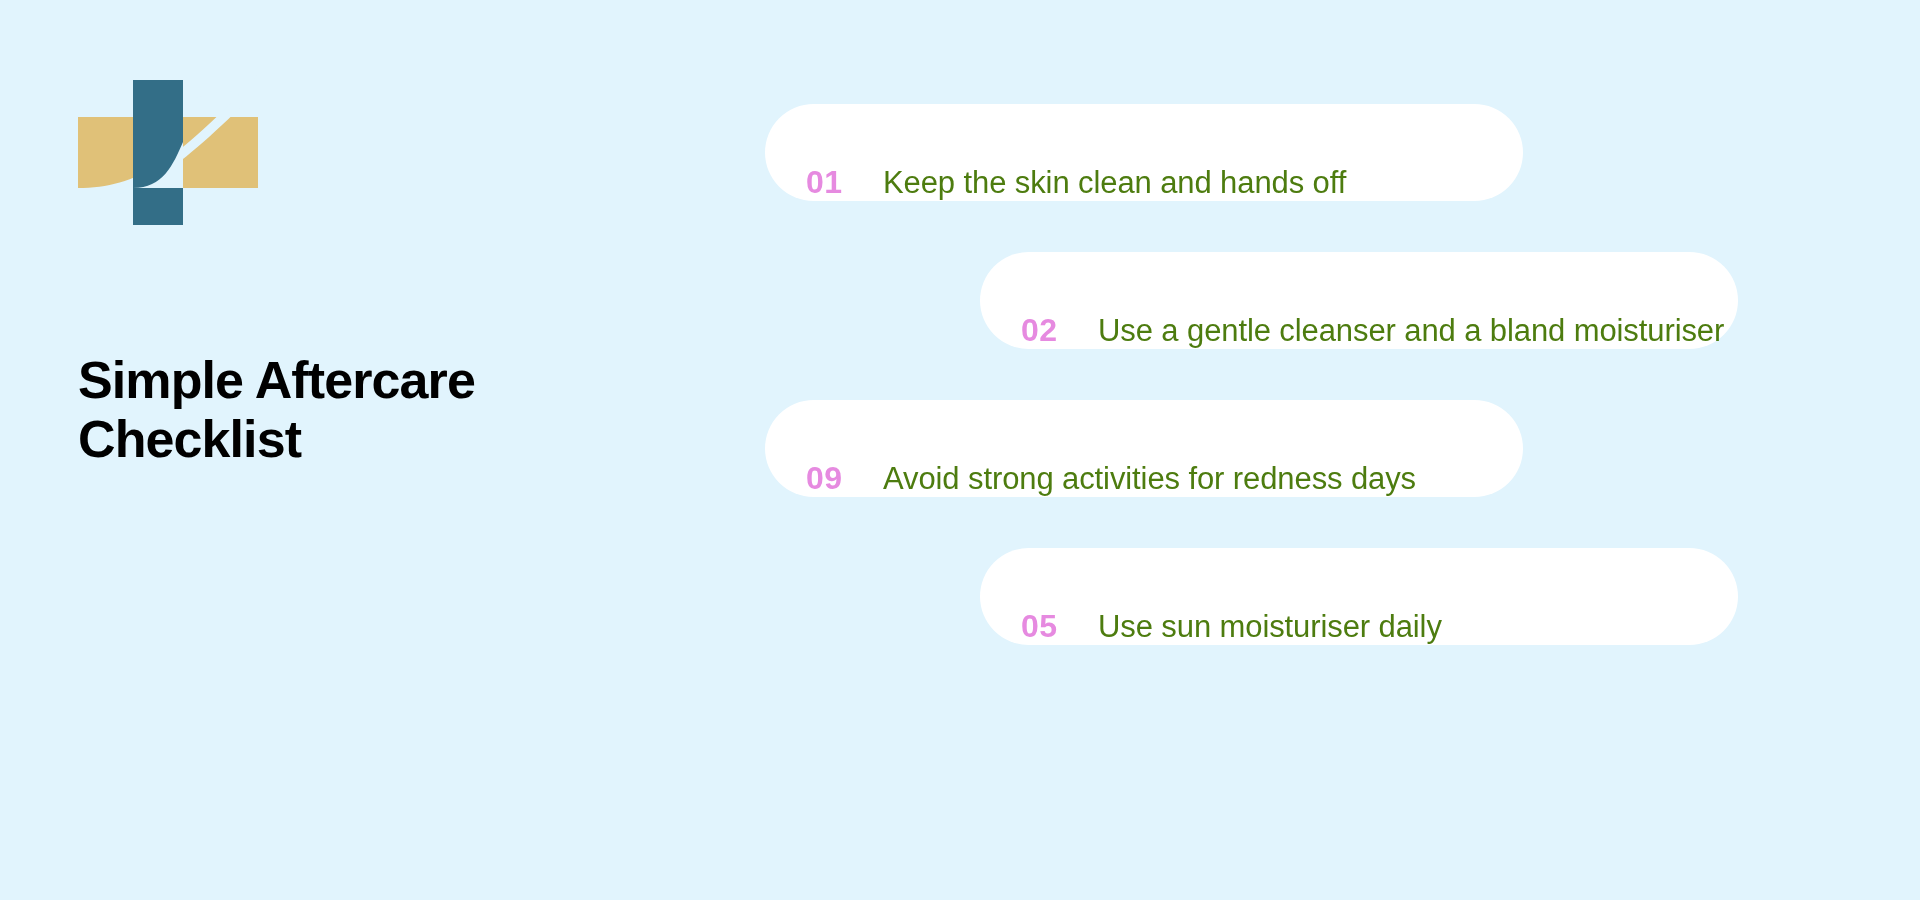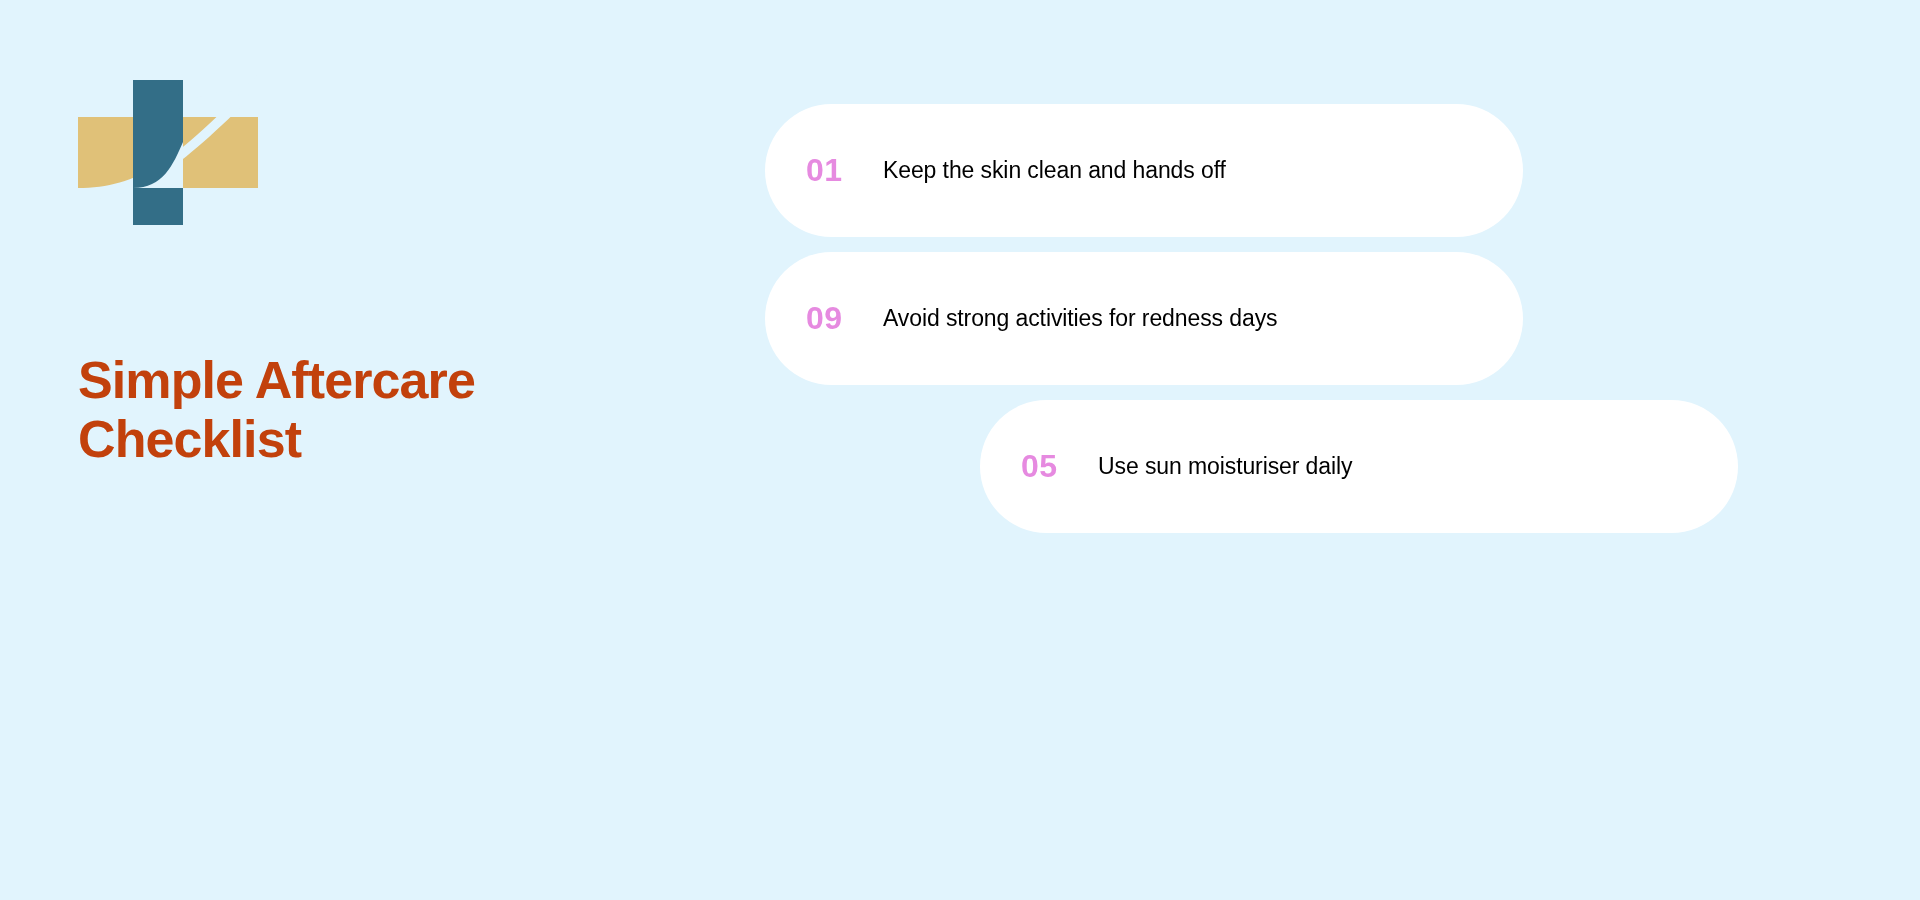--- a/index.html
+++ b/index.html
@@ -38,70 +38,70 @@
 
   .page-title {
     margin: 0;
     padding: 0;
     margin-top: 116px;
     font-family: "Liberation Sans", sans-serif;
     font-weight: bold;
     font-size: 52px;
     line-height: 1.14;
     letter-spacing: -0.9px;
-    color: #c2410c;
+    color: #000000;
     white-space: pre-line;
   }
 
   
   .checklist {
     position: absolute;
     left: 0;
     top: 104px;
     width: 1920px;
   }
 
   .check-row {
     position: relative;
     height: 133px;
     margin-bottom: 15px;
   }
 
   .check-card {
     position: absolute;
     top: 0;
-    height: 133px;
+    height: 97px;
     width: 758px;
     background: #ffffff;
     border-radius: 68px;
     display: flex;
-    align-items: center;
+    align-items: flex-end;
     box-sizing: border-box;
     padding-left: 41px;
   }
 
   .check-card.offset-a { left: 765px; }
   .check-card.offset-b { left: 980px; }
 
   .card-number {
     font-family: "Liberation Sans", sans-serif;
     font-weight: bold;
     font-size: 32px;
     letter-spacing: 0.5px;
     color: #e68ae0;
     flex: 0 0 auto;
     min-width: 46px;
   }
 
   .card-text {
     font-family: "Liberation Sans", sans-serif;
     font-weight: normal;
-    font-size: 23px;
+    font-size: 31px;
     letter-spacing: -0.1px;
-    color: #000000;
+    color: #4d7c0f;
     margin-left: 31px;
     white-space: nowrap;
   }
 </style>
 </head>
 <body>
 
 <div id="page-root">
 
   <div class="left-panel">
@@ -151,20 +151,26 @@
 
   <div class="checklist">
 
     <div class="check-row">
       <div class="check-card offset-a">
         <span class="card-number">01</span>
         <span class="card-text">Keep the skin clean and hands off</span>
       </div>
     </div>
 
+    <div class="check-row">
+      <div class="check-card offset-b">
+        <span class="card-number">02</span>
+        <span class="card-text">Use a gentle cleanser and a bland moisturiser</span>
+      </div>
+    </div>
 
     <div class="check-row">
       <div class="check-card offset-a">
         <span class="card-number">09</span>
         <span class="card-text">Avoid strong activities for redness days</span>
       </div>
     </div>
 
     <div class="check-row">
       <div class="check-card offset-b">

